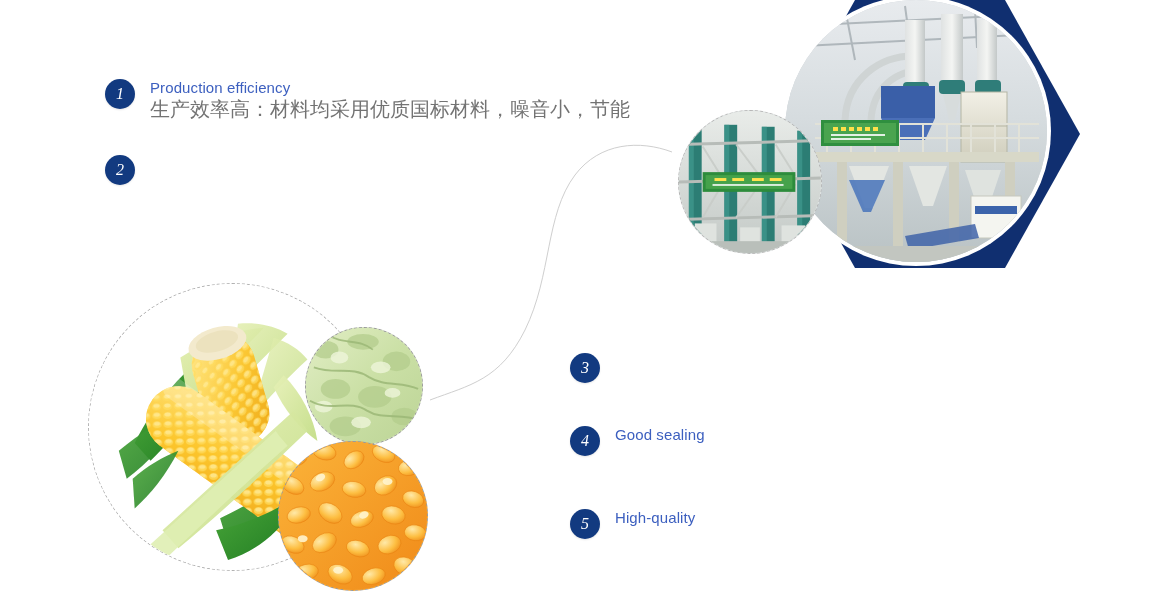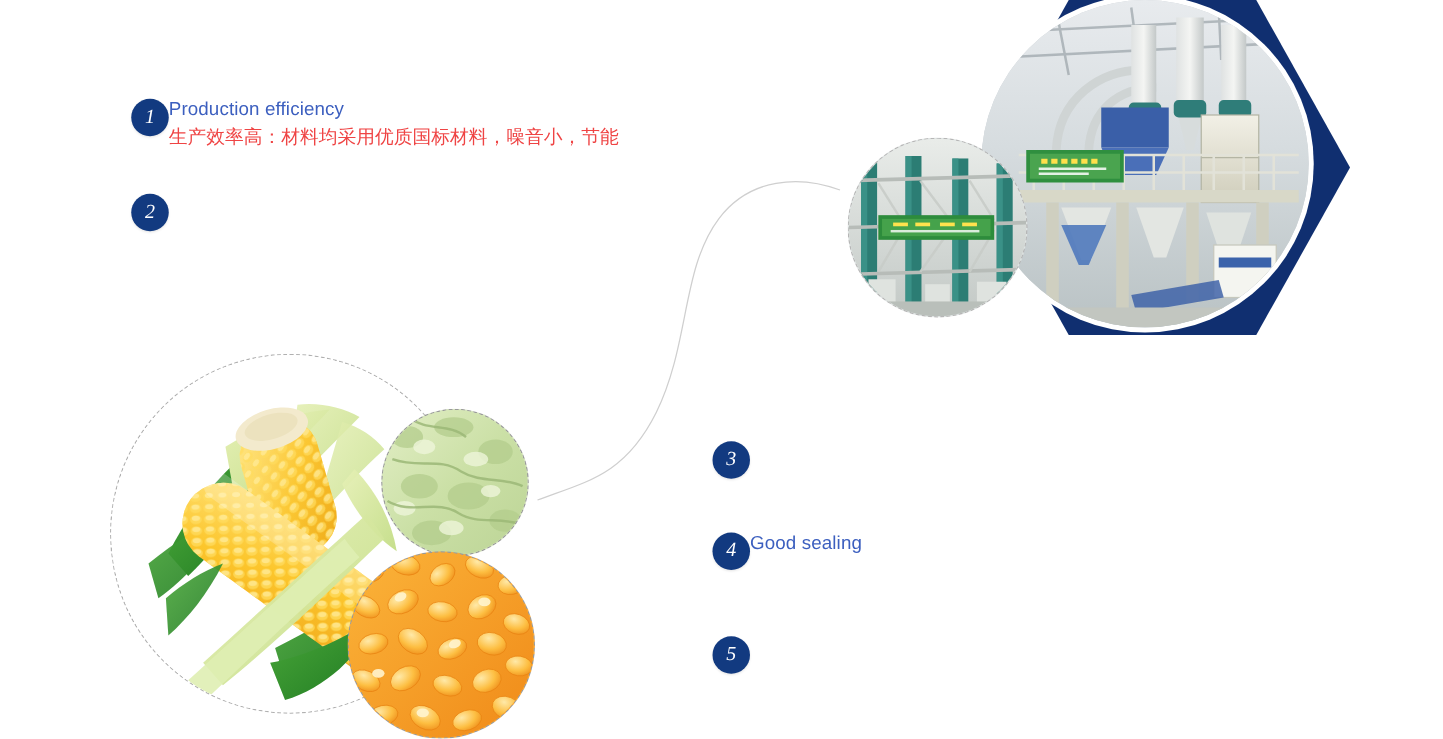--- a/index.html
+++ b/index.html
@@ -44,31 +44,32 @@
     font-size: 16px;
     font-weight: 400;
     display: flex;
     align-items: center;
     justify-content: center;
     flex: 0 0 auto;
     margin-top: 1px;
     box-shadow: 0 1px 2px rgba(0,0,0,0.10);
   }
   .feature-text {
+    margin-left: 15px;
   }
   .feature-title {
     color: #3c5fbf;
     font-size: 15px;
     line-height: 19px;
     letter-spacing: 0.1px;
     white-space: nowrap;
   }
   .feature-desc {
-    color: #ef4444;
-    font-size: 15px;
+    color: #737373;
+    font-size: 20px;
     line-height: 21px;
     margin-top: 2px;
     white-space: nowrap;
     font-family: "Liberation Sans", "DejaVu Sans", sans-serif;
   }
 
   
   .hex-group {
     position: absolute;
     left: 660px;
@@ -497,16 +498,17 @@
   <div class="feature" style="left:570px; top:425px;">
     <div class="badge">4</div>
     <div class="feature-text">
       <div class="feature-title">Good sealing</div>
     </div>
   </div>
 
   <div class="feature" style="left:570px; top:508px;">
     <div class="badge">5</div>
     <div class="feature-text">
+      <div class="feature-title">High-quality</div>
     </div>
   </div>
 
 </div>
 
 </body></html>

